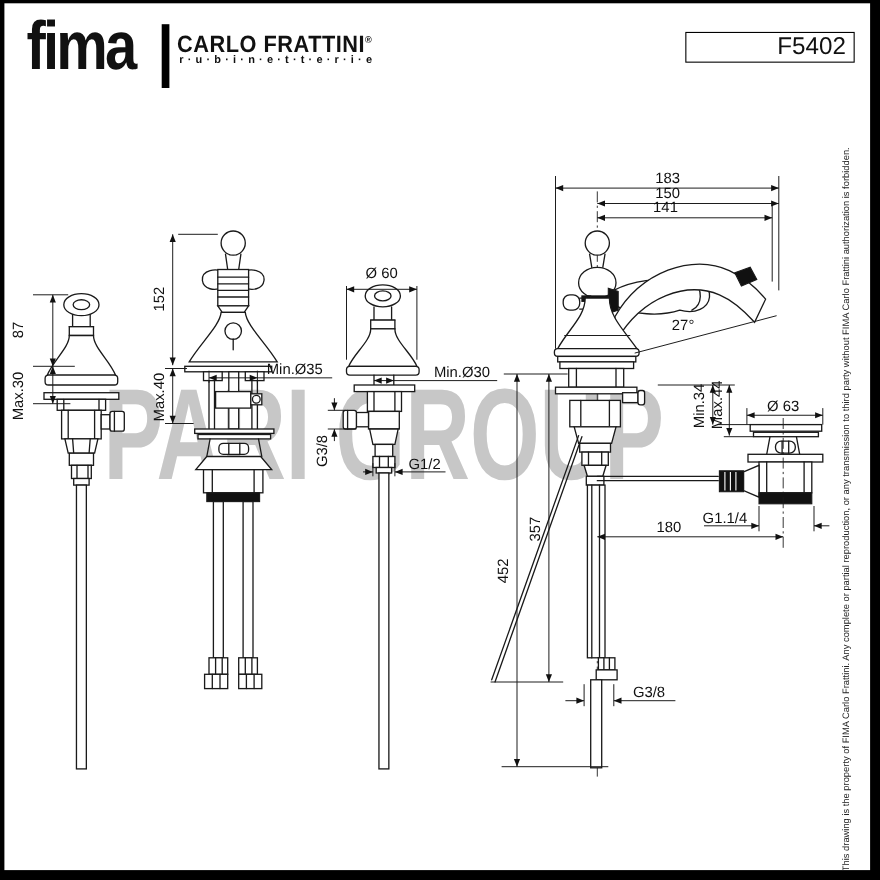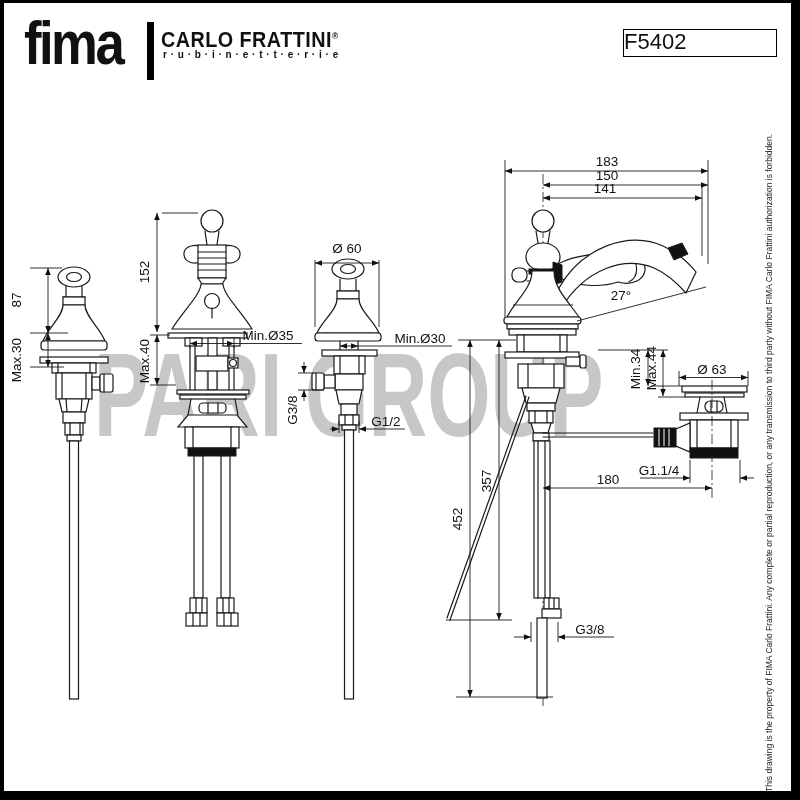--- a/index.html
+++ b/index.html
@@ -15,21 +15,21 @@
   .brand-logo{position:absolute;left:24px;top:12px;font-size:62px;font-weight:bold;
               letter-spacing:-3px;line-height:1;transform:scaleX(.85);transform-origin:0 0;}
   .brand-bar{position:absolute;left:147px;top:22px;width:7px;height:58px;background:#000;}
   .brand-name{position:absolute;left:161px;top:28px;font-size:21.5px;font-weight:bold;
               letter-spacing:.5px;transform:scaleX(.92);transform-origin:0 0;white-space:nowrap;}
   .brand-name sup{font-size:9px;}
   .brand-tagline{position:absolute;left:163px;top:49px;font-size:10px;font-weight:bold;
                  letter-spacing:3.8px;white-space:nowrap;}
   .model-box{position:absolute;left:623px;top:29px;width:154px;height:28px;
              border:1.5px solid #000;box-sizing:border-box;font-size:22px;
-             padding-right:7px;line-height:24px;}
+             text-align:right;padding-right:7px;line-height:24px;}
   
   .watermark{position:absolute;left:94px;top:336px;font-size:118px;font-weight:bold;
              line-height:1;white-space:nowrap;transform:scaleX(.69);transform-origin:0 0;
              letter-spacing:0;z-index:1;user-select:none;}
   
   .side-note{position:absolute;left:764px;top:792px;width:508px;font-size:8.5px;
              color:#222;transform:rotate(-90deg);transform-origin:0 0;
              white-space:nowrap;z-index:3;}
   svg{position:absolute;left:0;top:0;z-index:2;}
   .g{stroke:#1a1a1a;stroke-width:1.2;fill:none;stroke-linecap:round;}

